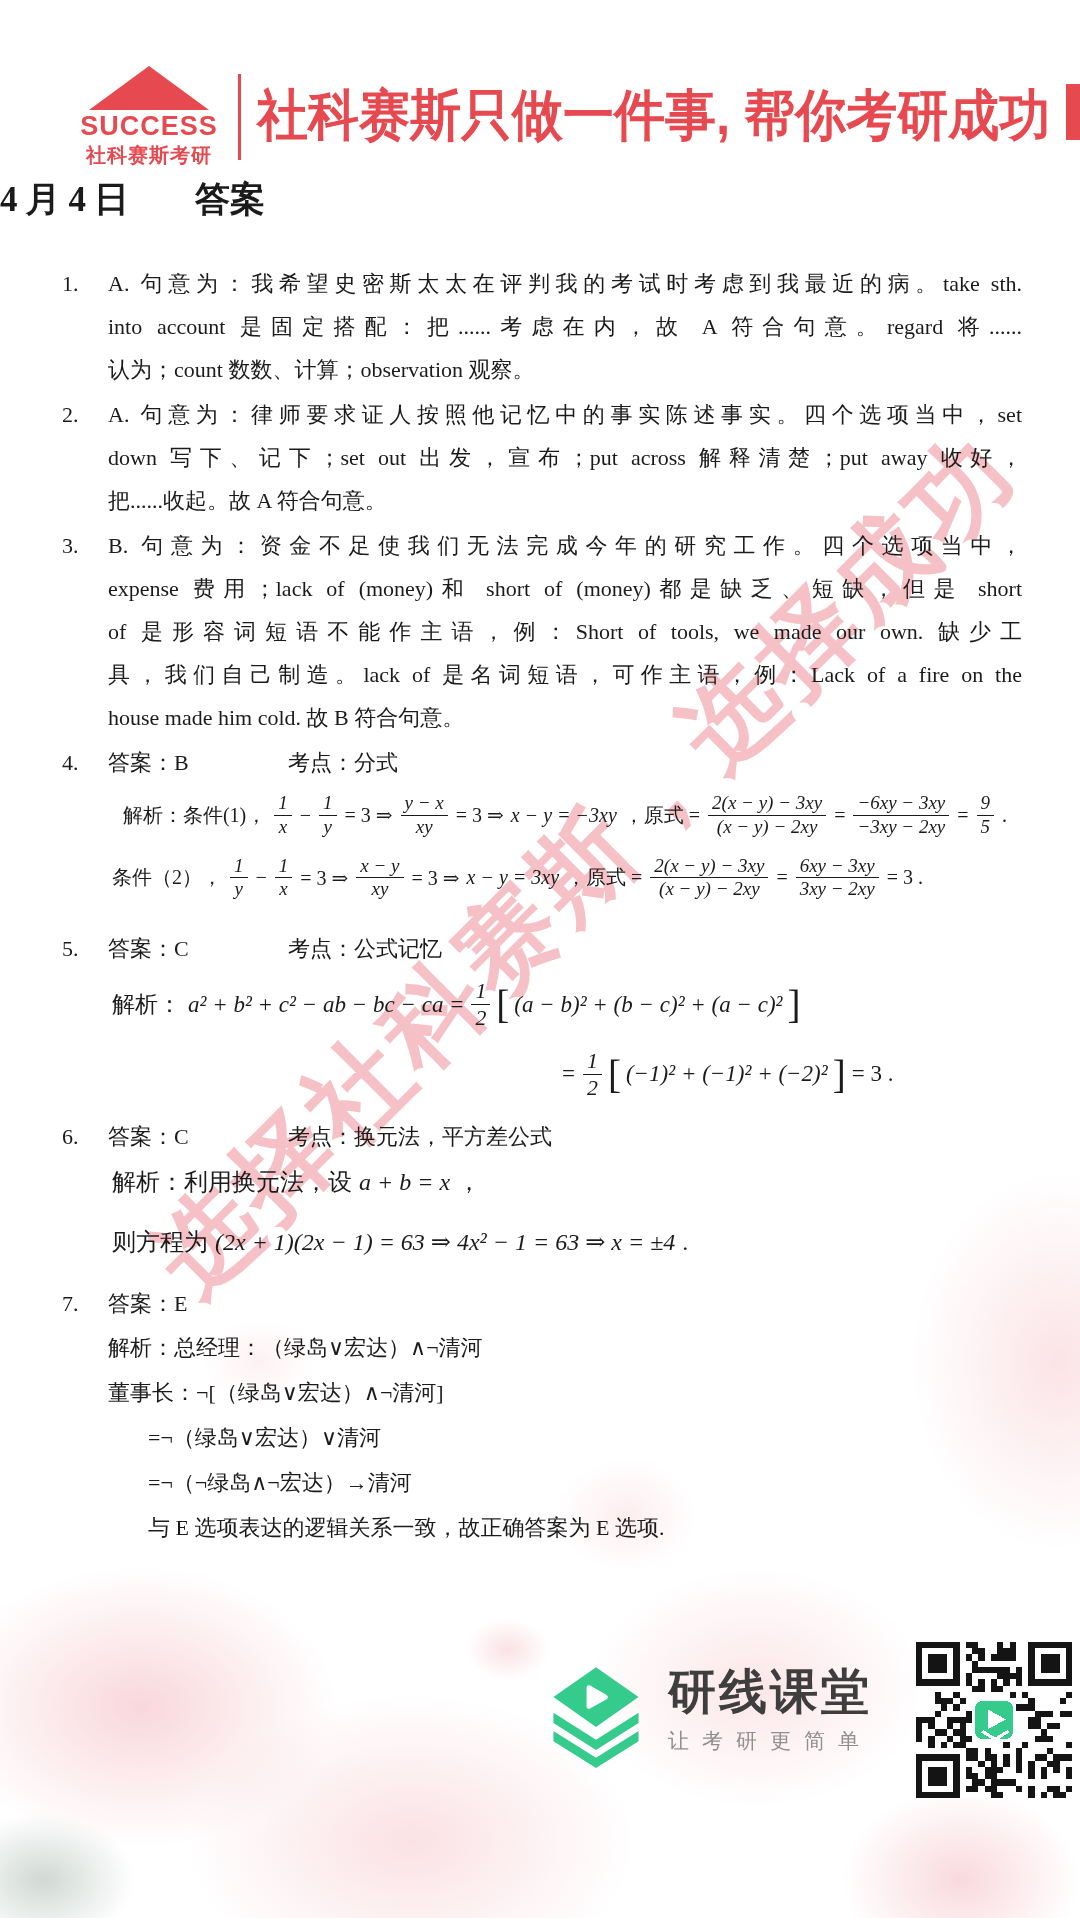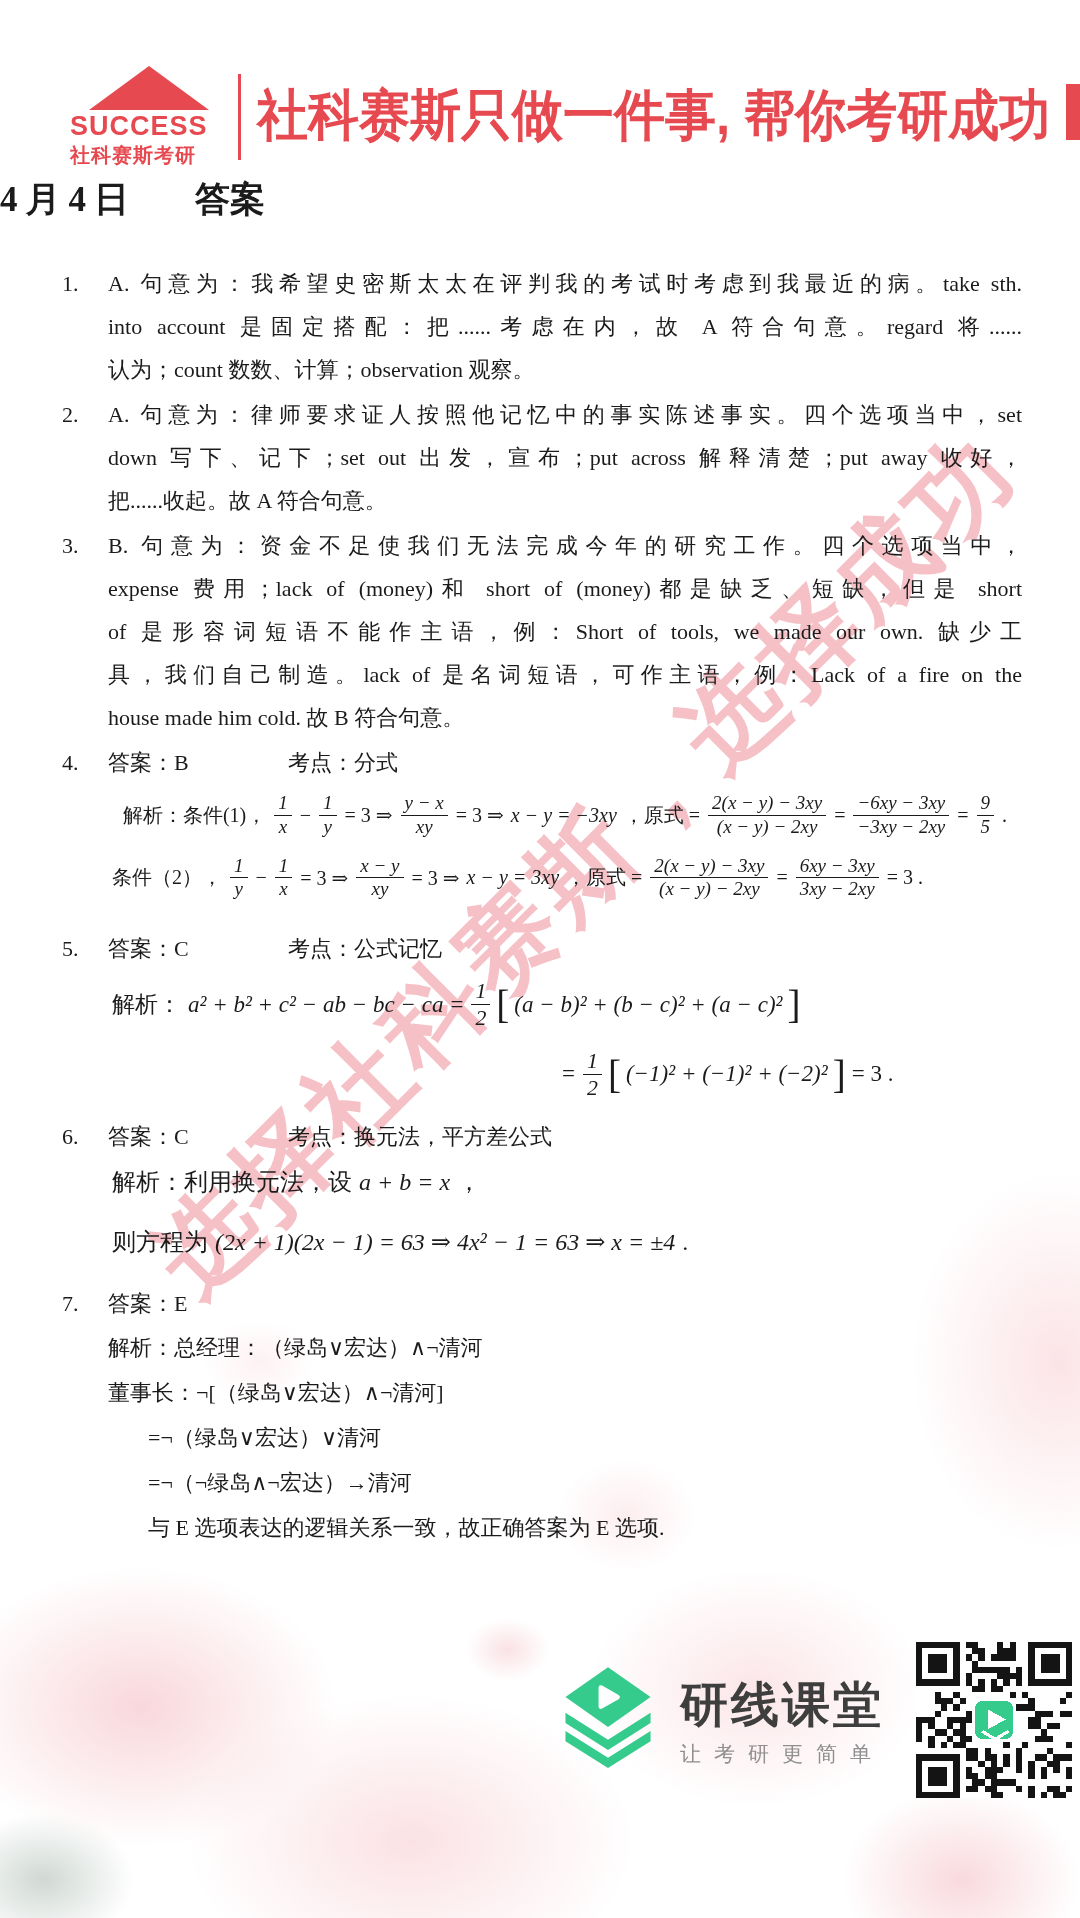--- a/index.html
+++ b/index.html
@@ -16,21 +16,21 @@
       radial-gradient(ellipse 320px 210px at 38% 96%, rgba(246,196,202,.5), rgba(246,196,202,0) 70%),
       radial-gradient(ellipse 240px 170px at 70% 88%, rgba(247,199,205,.45), rgba(247,199,205,0) 70%),
       radial-gradient(ellipse 210px 270px at 98% 71%, rgba(246,190,197,.42), rgba(246,190,197,0) 70%),
       radial-gradient(ellipse 170px 130px at 89% 98%, rgba(243,180,188,.5), rgba(243,180,188,0) 70%),
       radial-gradient(ellipse 130px 95px at 4% 98%, rgba(183,196,188,.65), rgba(183,196,188,0) 70%),
       radial-gradient(ellipse 100px 80px at 58% 79%, rgba(248,205,210,.35), rgba(248,205,210,0) 70%),
       radial-gradient(ellipse 80px 60px at 24% 71%, rgba(249,210,214,.3), rgba(249,210,214,0) 70%),
       radial-gradient(ellipse 60px 45px at 47% 86%, rgba(240,170,180,.35), rgba(240,170,180,0) 70%);
   }
   .header{position:absolute;top:64px;left:70px;display:flex;align-items:center;z-index:3}
-  .logo{width:158px;flex:none}
+  .logo{width:158px;text-align:center;flex:none}
   .logo svg{display:block;margin:0 auto}
   .logo-brand{font-family:"Liberation Sans",sans-serif;font-weight:bold;font-size:27px;color:var(--accent);letter-spacing:1px;line-height:1.05}
   .logo-sub{font-family:"Liberation Sans",sans-serif;font-weight:bold;font-size:20px;color:var(--accent);letter-spacing:1px;margin-top:2px}
   .hdr-divider{width:3px;height:86px;background:var(--accent);margin:0 16px 0 10px;flex:none}
   .headline{font-family:"Liberation Sans",sans-serif;font-weight:bold;font-size:51px;color:var(--accent);white-space:nowrap;letter-spacing:0px;transform:scaleY(1.08)}
   .edge-mark{position:absolute;right:0;top:84px;width:14px;height:56px;background:var(--accent);z-index:3}
   .title{position:absolute;top:176px;left:0;width:100%;text-align:left;font-weight:bold;font-size:35px;z-index:3}
   .title .t-date{letter-spacing:8px}
   .title .t-gap{display:inline-block;width:58px}
   
@@ -51,21 +51,21 @@
   .cols{line-height:43px;display:flex}
   .c0{width:180px;flex:none}
   .mline{display:flex;align-items:center;white-space:nowrap;padding:8px 0}
   .mr{margin:0 4px}
   .mi{margin:0 3px;font-style:italic}
   .bigb{font-size:1.7em;font-weight:400;line-height:1;margin:0 2px}
   .frac{display:inline-block;text-align:center;vertical-align:middle;margin:0 4px;font-style:italic;font-size:.95em}
   .frac .fn{display:block;border-bottom:1.6px solid #1b1b1b;padding:0 4px;line-height:1.2}
   .frac .fd{display:block;padding:0 4px;line-height:1.2}
   
-  .flogo{position:absolute;left:556px;top:1664px;display:flex;align-items:flex-end;z-index:2}
+  .flogo{position:absolute;left:544px;top:1664px;display:flex;align-items:flex-start;z-index:2}
   .flogo svg{flex:none}
   .ftext{margin-left:20px;display:flex;flex-direction:column}
   .fbrand{font-family:"Liberation Sans",sans-serif;font-weight:bold;font-size:48px;color:#3e3e3e;letter-spacing:3px;line-height:1.15}
   .fslogan{font-family:"Liberation Sans",sans-serif;font-size:21px;color:#8f8f8f;letter-spacing:13px;margin-top:8px;white-space:nowrap}
   .qr{position:absolute;left:916px;top:1642px;width:156px;height:156px;background:#fff;z-index:2}
 </style>
 </head>
 <body>
 
 <div class="bg"></div>

